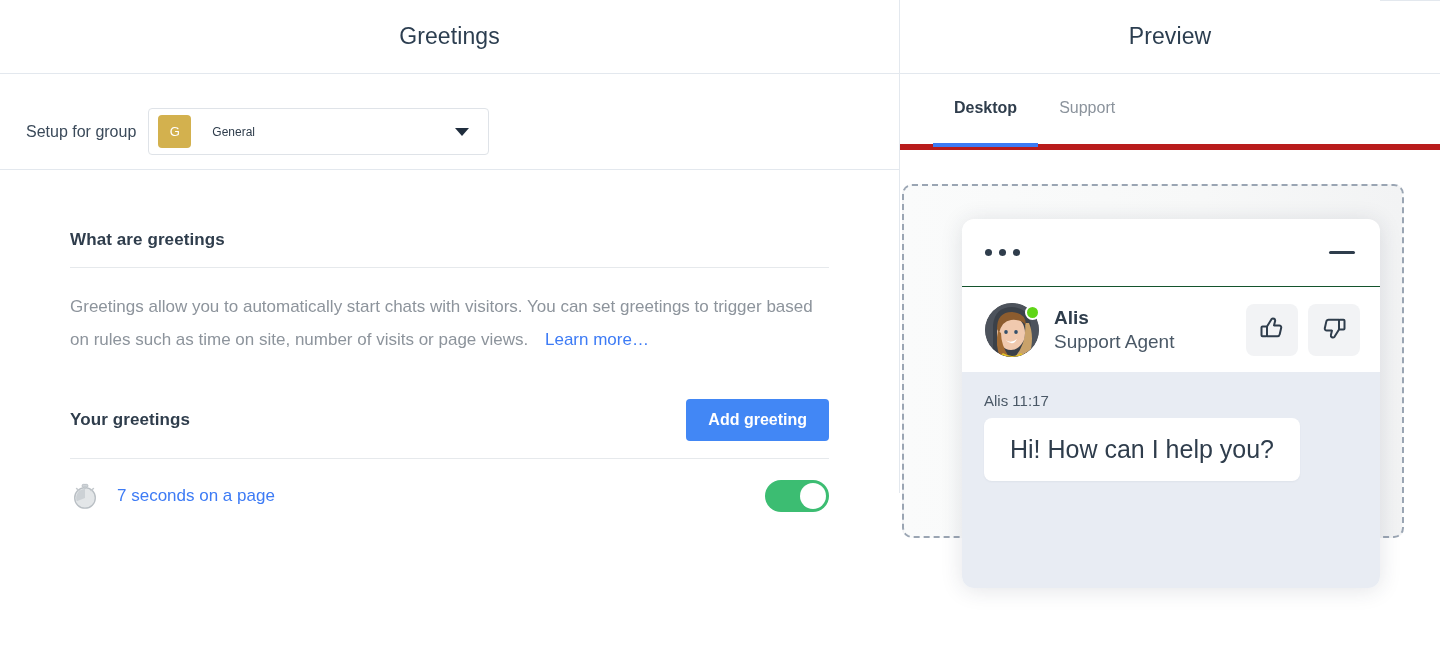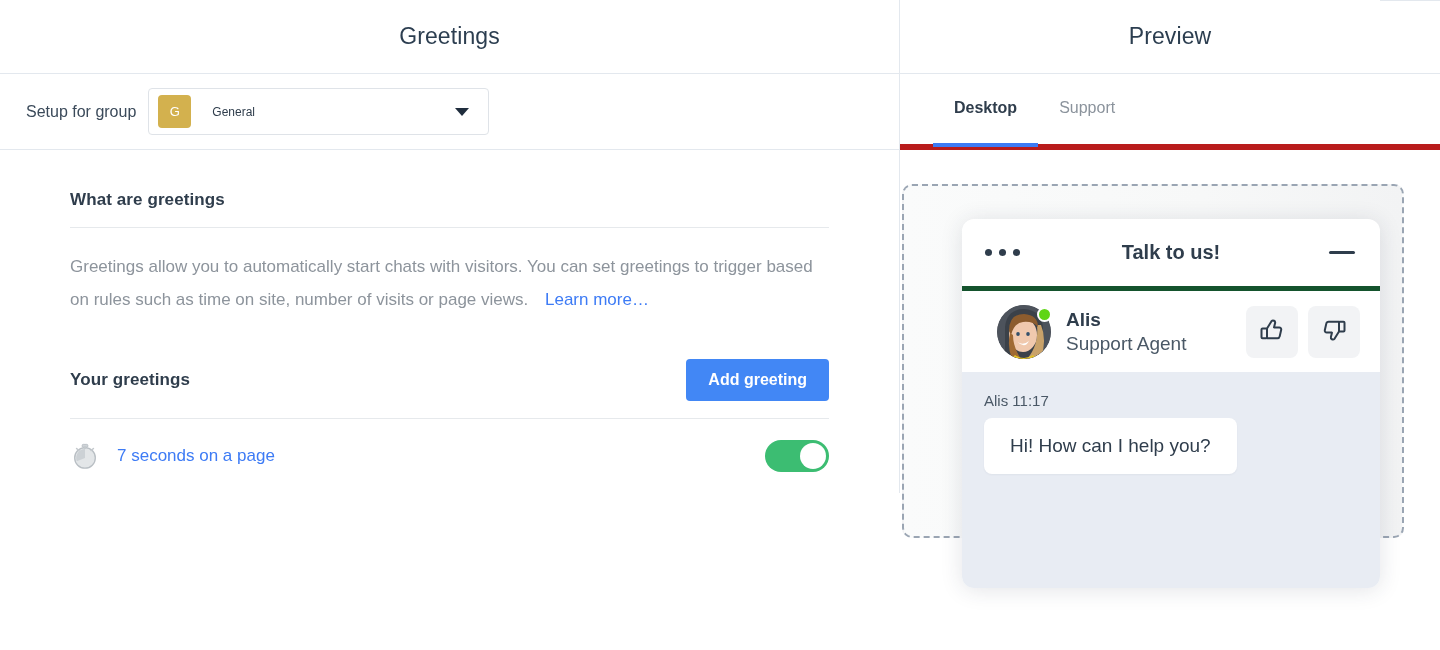--- a/index.html
+++ b/index.html
@@ -10,20 +10,21 @@
     overflow: hidden;
   }
   .app { display: flex; width: 1440px; height: 650px; }
 
   
   .left-panel {
     width: 900px; height: 493px;
     border-right: 1px solid #e3e8ee;
     display: flex; flex-direction: column;
     background: #fff;
+    gap: 20px;
   }
   .panel-header {
     height: 74px; flex: 0 0 74px;
     border-bottom: 1px solid #e3e8ee;
     display: flex; align-items: center; justify-content: center;
   }
   .panel-header-title {
     font-size: 23px; color: #2c3e50; font-weight: 400;
     letter-spacing: .1px;
   }
@@ -166,24 +167,24 @@
     position: absolute; left: 0; right: 0; text-align: center;
     font-size: 20px; font-weight: bold; color: #2f3d4c;
     pointer-events: none;
   }
   .cw-min {
     margin-left: auto; width: 26px; height: 3px;
     background: #2f3d4c; border-radius: 2px; cursor: pointer;
     position: relative; z-index: 2;
   }
   .cw-agentbar {
-    border-top: 5px solid #14532d;
+    border-top: 1px solid #14532d;
     height: 86px; flex: 0 0 86px;
     display: flex; align-items: center;
-    padding: 0 20px 0 35px;
+    padding: 0 20px 0 23px;
   }
   .avatar-wrap { position: relative; width: 54px; height: 54px; flex: 0 0 54px; }
   .avatar {
     width: 54px; height: 54px; border-radius: 50%;
     overflow: hidden; background: #5b5f66;
   }
   .status-dot {
     position: absolute; right: -1px; top: 2px;
     width: 15px; height: 15px; border-radius: 50%;
     background: #5fd516; border: 2px solid #fff;
@@ -200,21 +201,21 @@
   .cw-body {
     flex: 1 1 auto;
     background: #e8ecf3;
     padding: 20px 22px 0 22px;
   }
   .msg-meta { font-size: 15px; color: #4a5866; margin-bottom: 9px; }
   .msg-bubble {
     display: inline-block;
     background: #fff; border-radius: 8px;
     padding: 17px 26px;
-    font-size: 19px; color: #2f3d4c;
+    font-size: 25px; color: #2f3d4c;
     box-shadow: 0 1px 2px rgba(40,50,70,.05);
   }
   .topline {
     position: absolute; right: 0; top: 0; width: 60px; height: 1px;
     background: #e3e8ee;
   }
 </style>
 </head>
 <body>
 
@@ -288,21 +289,20 @@
       <div class="dashed-box"></div>
 
       <div class="chat-widget">
 
         <div class="cw-titlebar">
           <span class="cw-dots">
             <i></i>
               <i></i>
               <i></i>
           </span>
-          <div class="cw-title">Talk to us!</div>
           <span class="cw-min"></span>
         </div>
 
         <div class="cw-agentbar">
           <div class="avatar-wrap">
             <div class="avatar">
               <svg width="54" height="54" viewBox="0 0 54 54" aria-hidden="true">
                 <defs>
                   <clipPath id="avclip">
                       <circle cx="27" cy="27" r="27"></circle>

